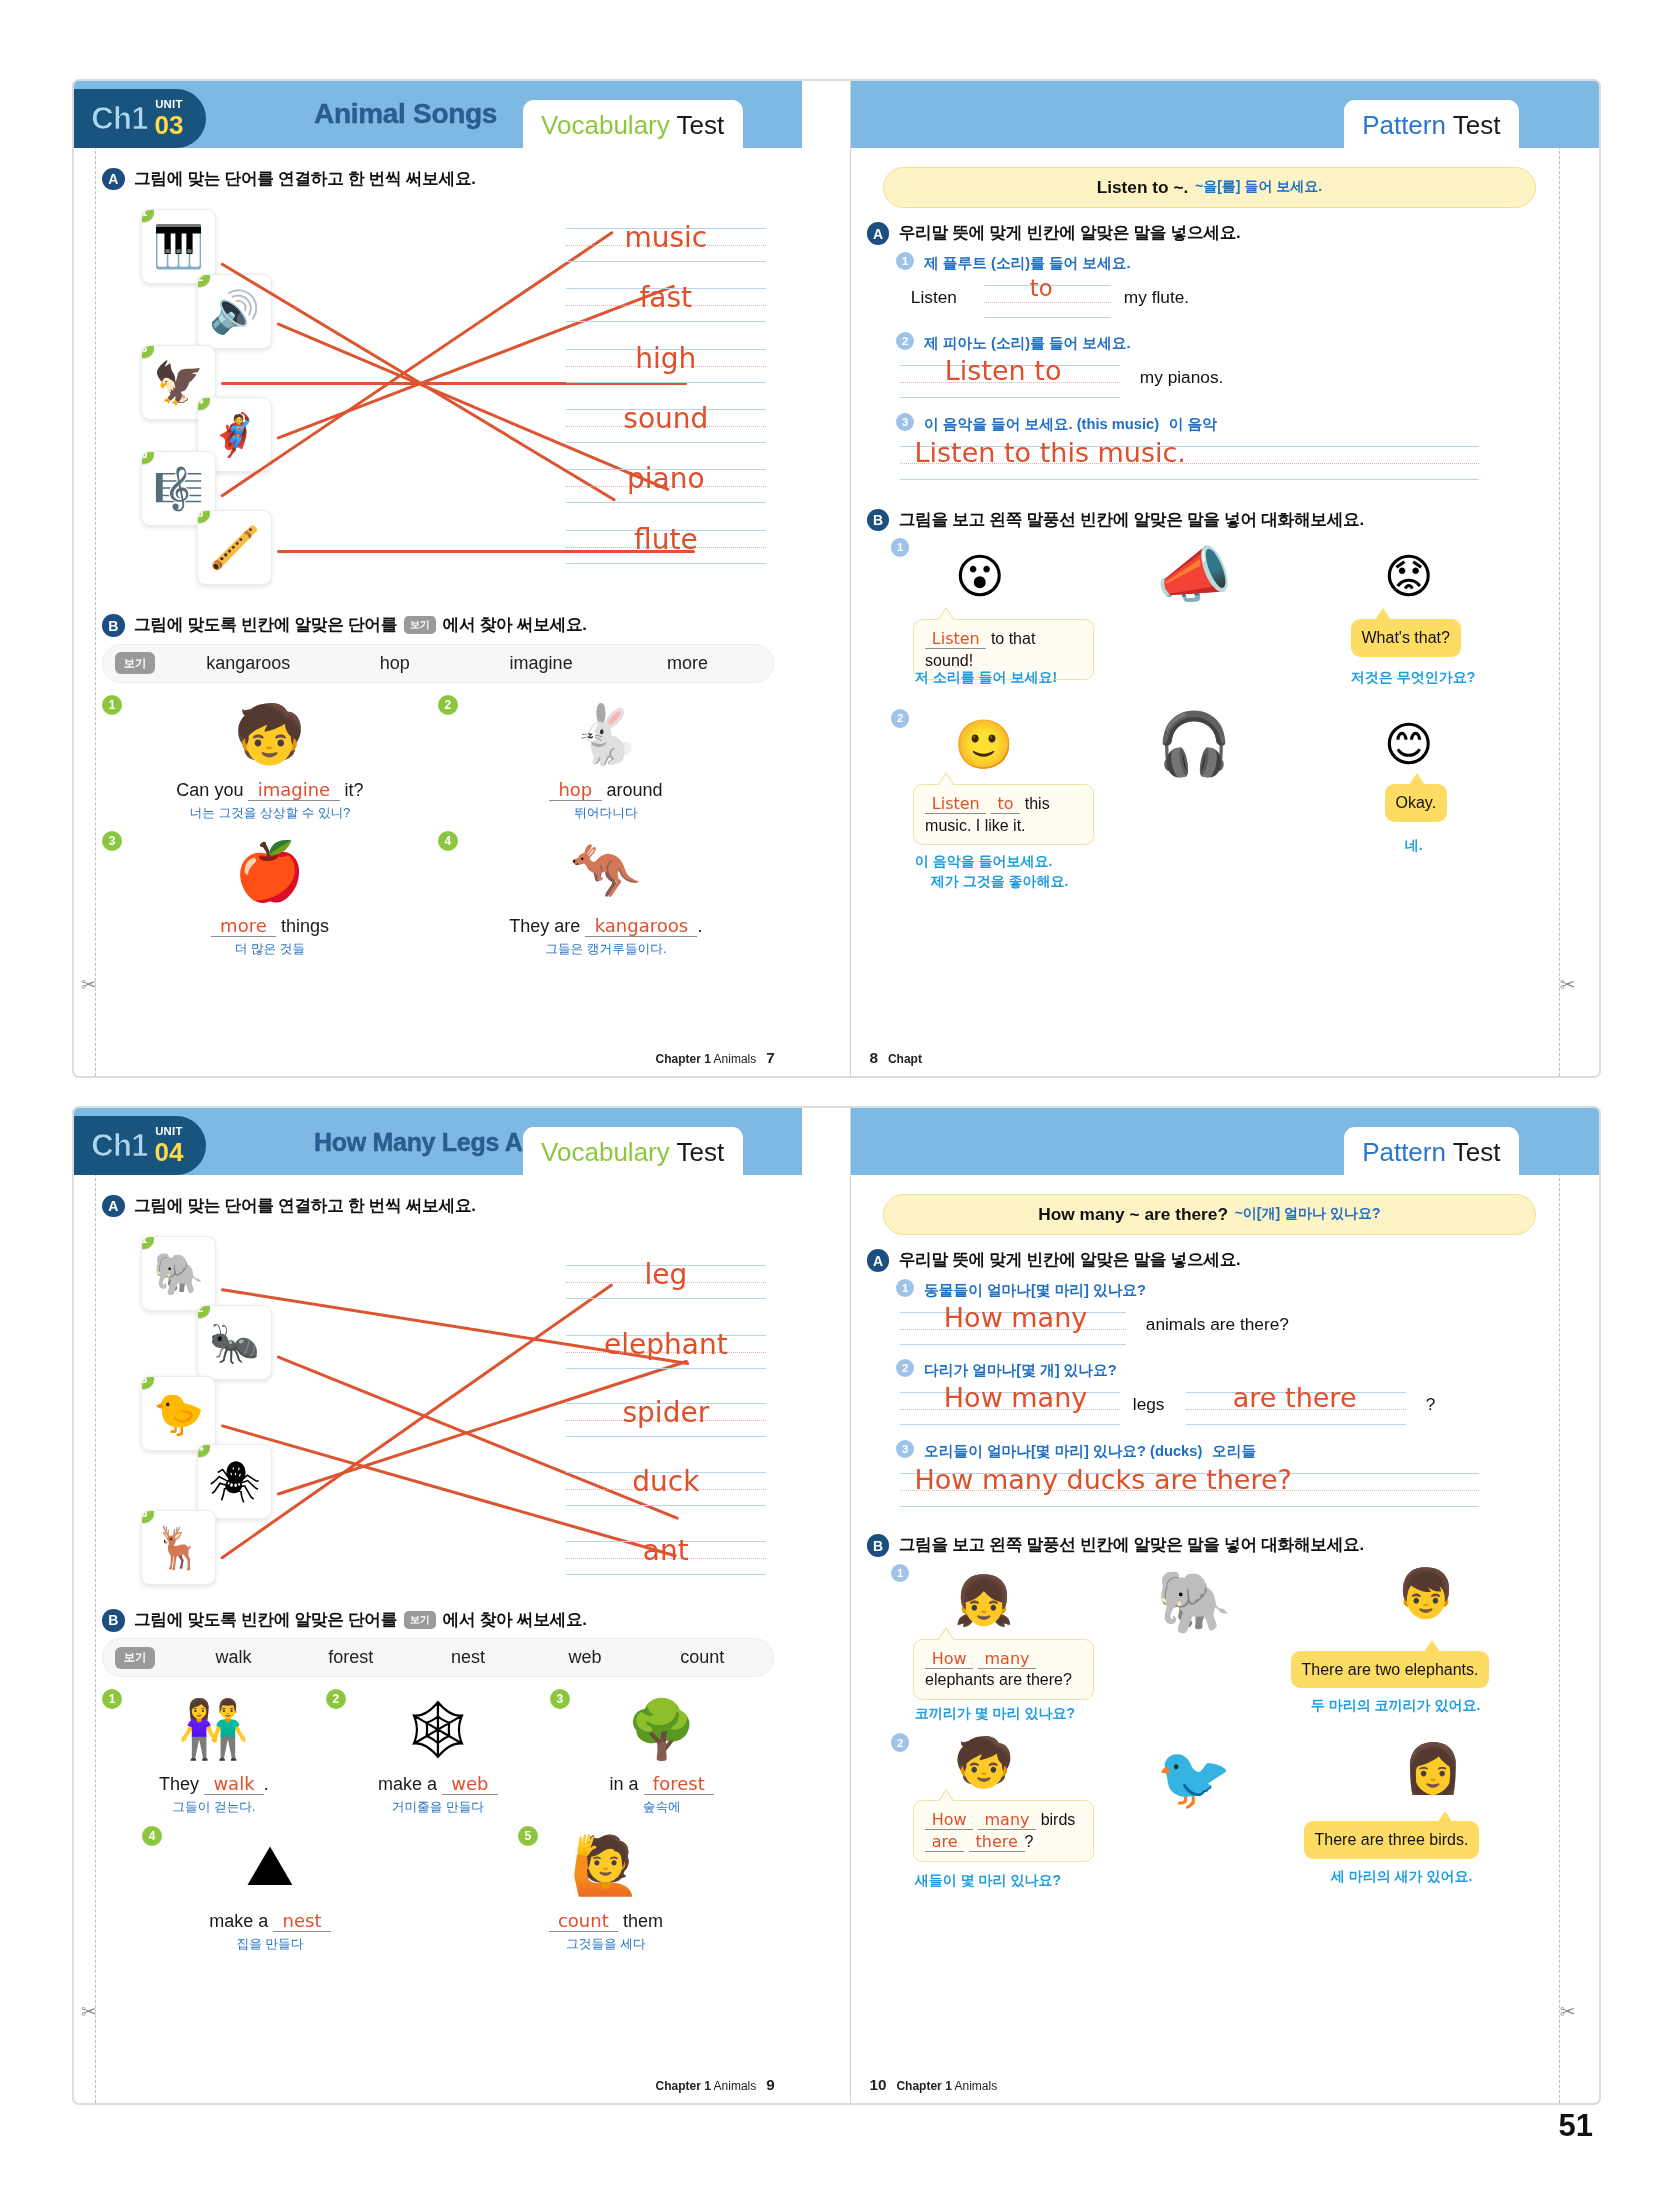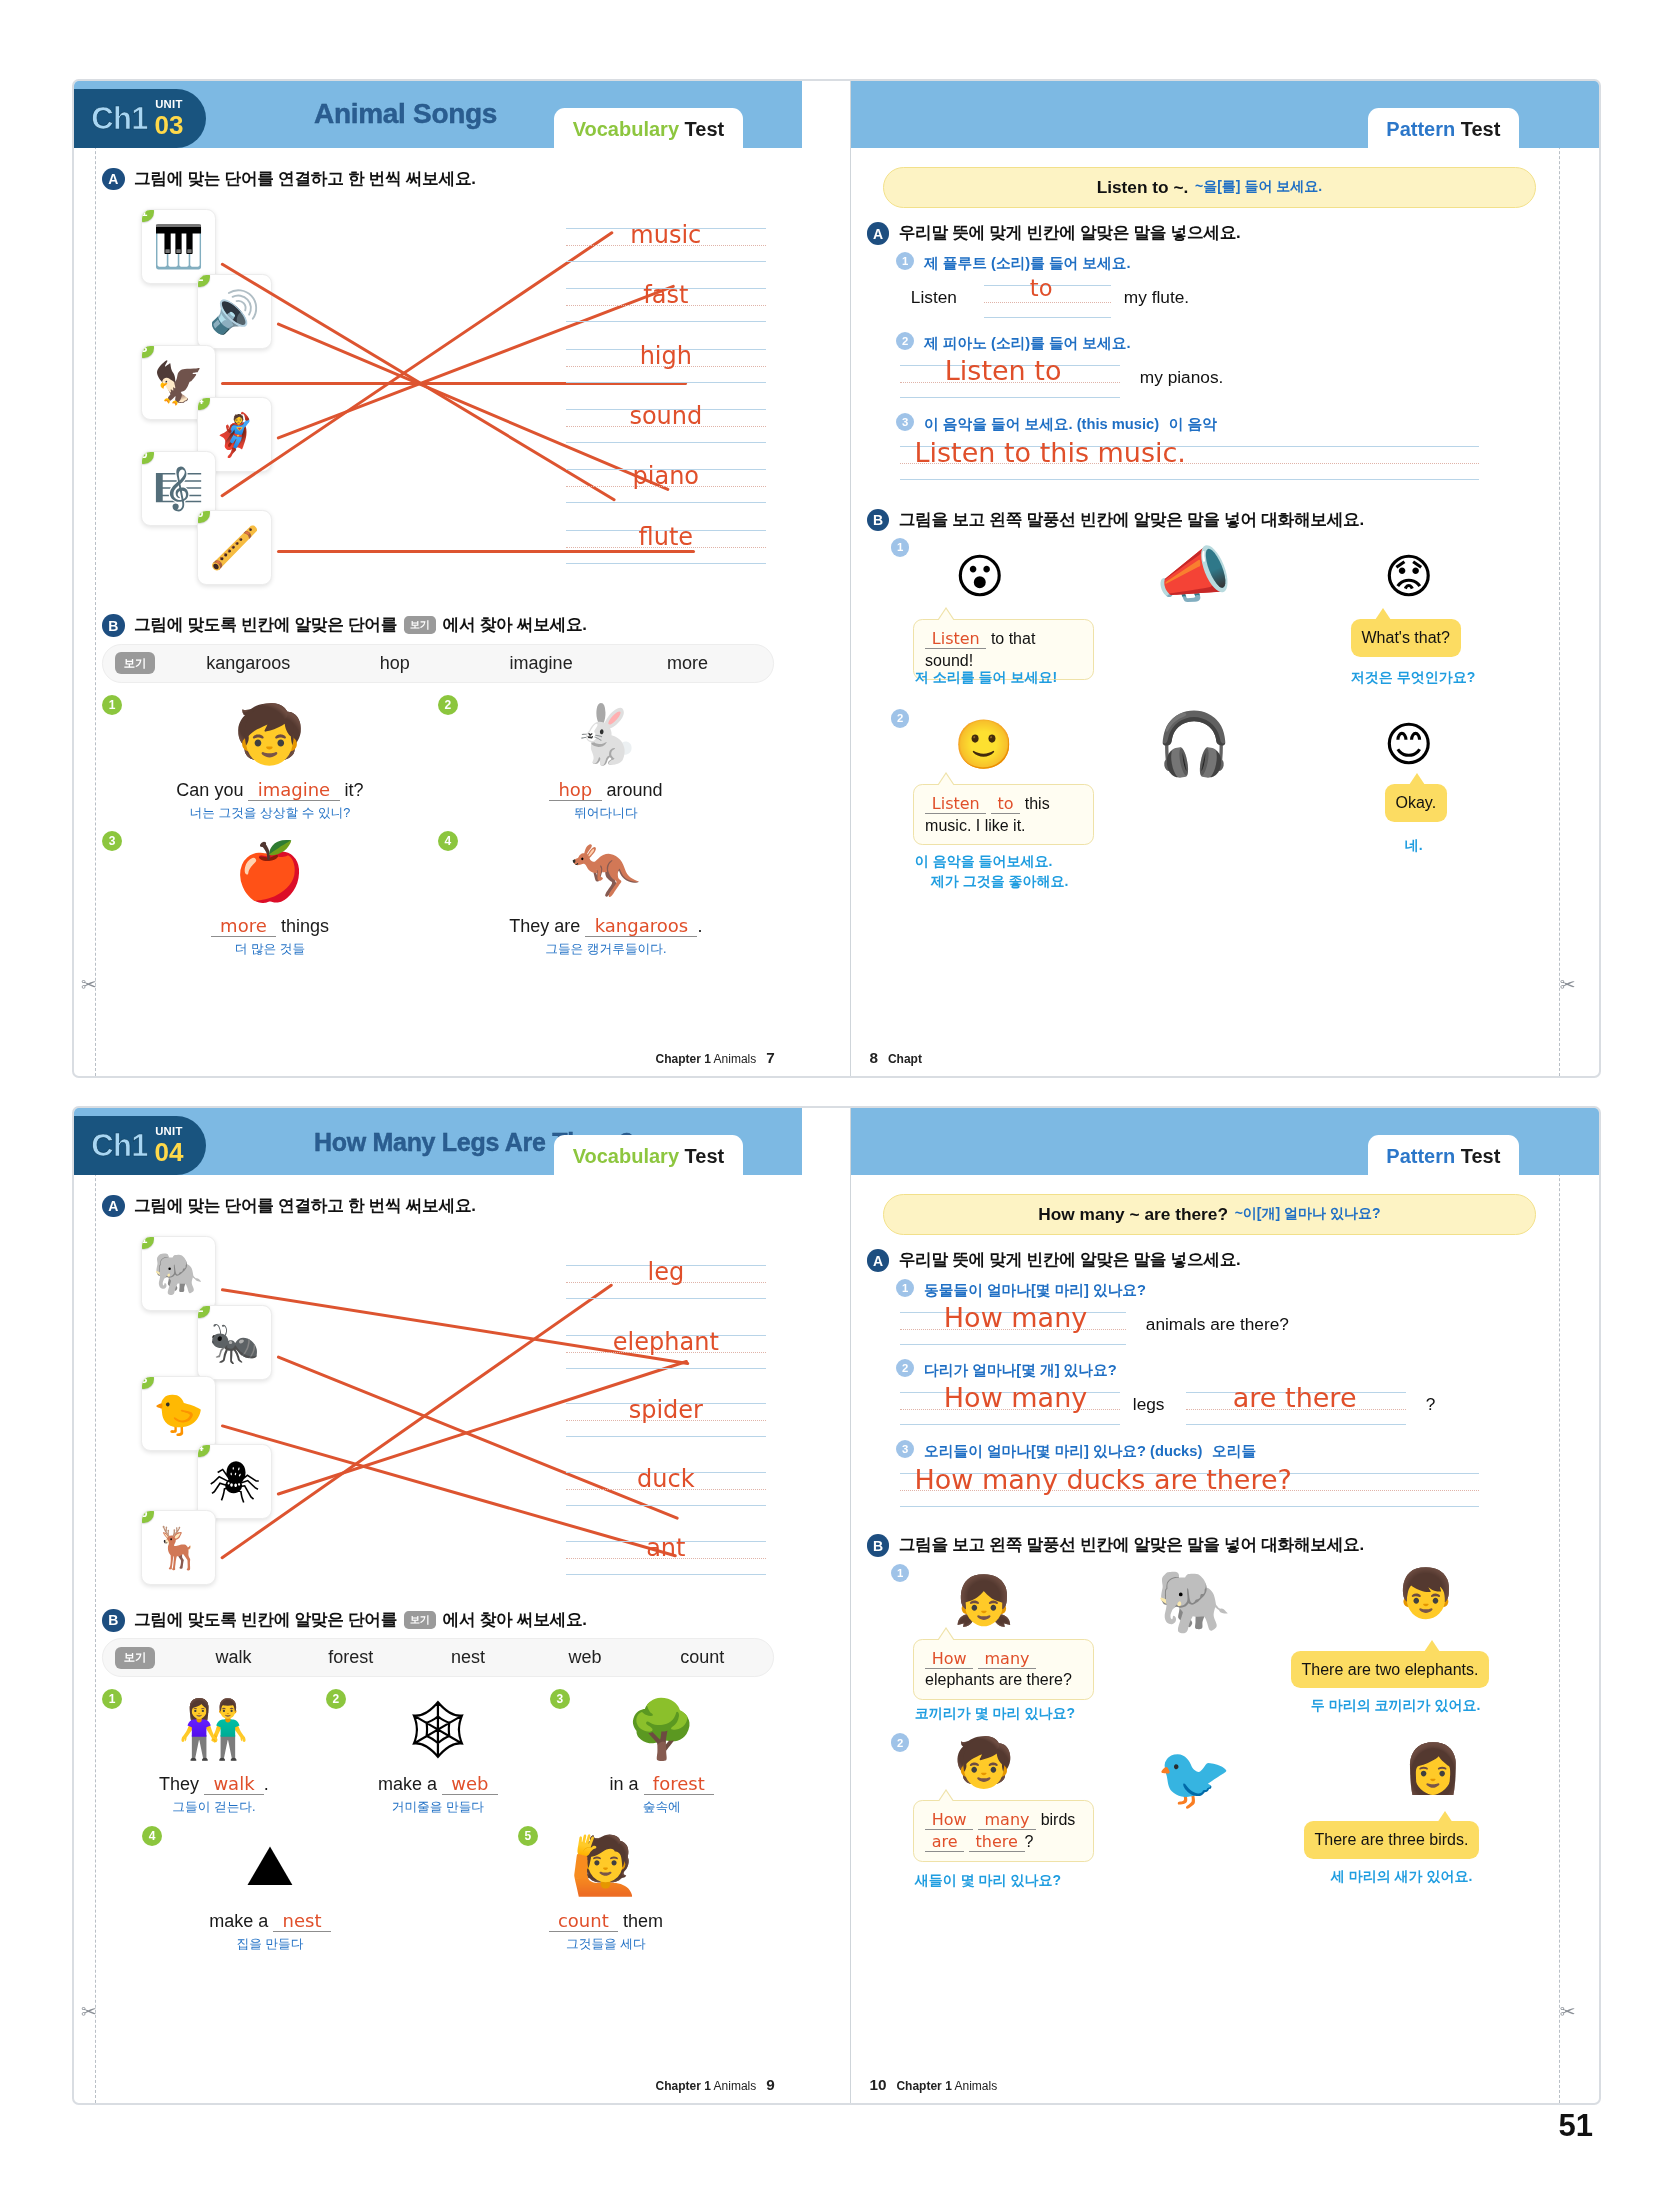--- a/index.html
+++ b/index.html
@@ -50,21 +50,21 @@
   .badge .unit-num { color:#ffd94a; font-size: 26px; font-weight: 800; margin-top:1.3px; }
   .banner-title {
     position: absolute; left: 240px; top: 17.3px;
     font-size: 28px; font-weight: 800; color:#2a5d91; letter-spacing:-0.3px;
     -webkit-text-stroke: 0.4px #24537f;
   }
   .tab {
     position: absolute; bottom: 0; right: 59px;
     background:#fff; border-radius: 10.7px 10.7px 0 0;
     padding: 10.7px 18.6px 6.7px 18.6px;
-    font-size: 20px; font-weight: 700; margin-top: 8px;
+    font-size: 26px; font-weight: 400; margin-top: 8px;
   }
   .tab .accent-green { color:#8dc63f; }
   .tab .accent-blue  { color:#2c77c9; }
   .tab .blk { color:#1a1a1a; }
   .tab.right-tab { right: 80px; }
 
   
   .body { position:absolute; top: 67px; left:0; right:0; bottom:0; padding: 18.6px 28px; }
 
   .qhead { display:flex; align-items:flex-start; gap: 9.3px; margin-bottom: 6.7px; }
@@ -95,21 +95,21 @@
     display:flex; align-items:center; justify-content:center;
     box-shadow: 0 0.7px 1.3px rgba(0,0,0,.2); z-index:3;
   }
   .wordline { position:absolute; right: 8px; width: 200px; height: 41px; }
   .wordline .l-top, .wordline .l-bot { position:absolute; left:0; right:0; height:0; border-top: 1.3px solid #b8d4e8; }
   .wordline .l-top { top: 4px; }
   .wordline .l-bot { bottom: 2.7px; }
   .wordline .l-mid { position:absolute; left:0; right:0; top: 20.6px; border-top: 1.3px dotted #e0b3a8; }
   .wordline .wtxt {
     position:absolute; left:0; right:0; top: -2.7px;
-    text-align:center; font-size: 24px; color:#e04f2a; font-weight: 400;
+    text-align:center; font-size: 28px; color:#e04f2a; font-weight: 400;
     font-family: "DejaVu Sans", sans-serif;
   }
   .mline { position:absolute; height: 3.3px; background:#dd5430; transform-origin: left center; border-radius:2px; }
 
   
   .bank {
     margin-top: 4px; height: 39px; border-radius: 19.3px;
     background:#f7f7f7; border:1.3px solid #ededed;
     display:flex; align-items:center; padding: 0 12px;
   }

